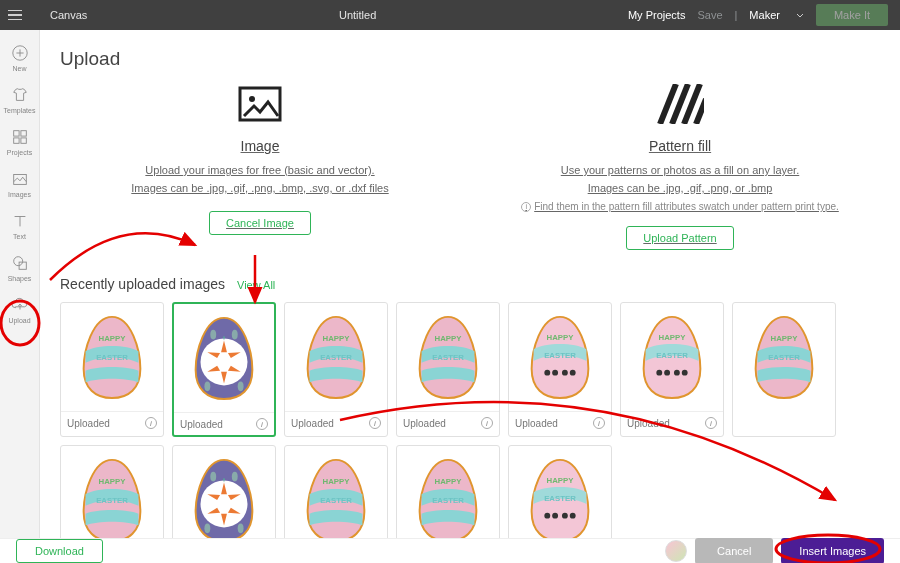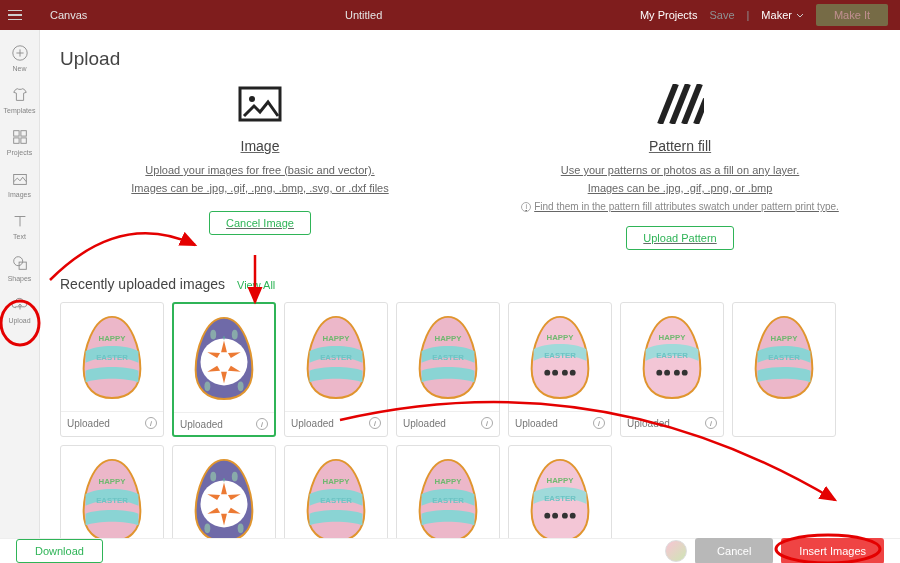--- a/index.html
+++ b/index.html
@@ -1,30 +1,30 @@
 <!DOCTYPE html>
 <html><head>
 <meta charset="utf-8">
 <style>
   * { box-sizing: border-box; margin: 0; padding: 0; font-family: -apple-system, BlinkMacSystemFont, "Segoe UI", Arial, sans-serif; }
   html, body { width: 900px; height: 563px; overflow: hidden; background: #fff; }
   .app { display: flex; flex-direction: column; width: 100%; height: 100%; }
 
   
-  .topbar { height: 30px; background: #7f1d1d; color: #fff; display: flex; align-items: center; font-size: 11px; }
+  .topbar { height: 30px; background: #404040; color: #fff; display: flex; align-items: center; font-size: 11px; }
   .tb-left { display: flex; align-items: center; gap: 10px; padding-left: 8px; }
   .hamburger { display: flex; flex-direction: column; gap: 3px; cursor: pointer; margin-right: 18px; }
   .hamburger span { display: block; width: 14px; height: 1.5px; background: #d0d0d0; }
   .tb-title { color: #e5e5e5; }
   .tb-center { flex: 1; text-align: center; color: #e5e5e5; }
   .tb-right { display: flex; align-items: center; gap: 12px; padding-right: 12px; }
   .tb-link { color: #fff; cursor: pointer; }
   .tb-save { color: #8e9193; }
   .tb-sep { color: #8e9193; }
-  .tb-machine { display: flex; align-items: center; gap: 4px; cursor: pointer; }
+  .tb-machine { display: flex; align-items: center; gap: 16px; cursor: pointer; }
   .tb-make { background: #6fb86f; color: #fff; opacity: .5; padding: 5px 18px; border-radius: 2px; font-size: 11px; }
 
   
   .body { flex: 1; display: flex; min-height: 0; }
   .sidebar { width: 40px; background: #f3f3f3; border-right: 1px solid #e3e3e3; padding-top: 8px; position: relative; }
   .sb-item { display: flex; flex-direction: column; align-items: center; gap: 3px; padding: 6px 0 8px; cursor: pointer; color: #777; }
   .sb-item svg { stroke: #8a8a8a; fill: none; }
   .sb-label { font-size: 7px; color: #858585; }
 
   .main { flex: 1; display: flex; flex-direction: column; overflow: hidden; position: relative; }
@@ -49,21 +49,21 @@
   .thumb svg { width: 70px; height: 90px; }
   .card-foot { border-top: 1px solid #eee; display: flex; align-items: center; justify-content: space-between; padding: 5px 6px; font-size: 10px; color: #777; }
   .info-ic { width: 12px; height: 12px; border: 1px solid #aaa; border-radius: 50%; display: inline-flex; align-items: center; justify-content: center; font-size: 8px; font-style: italic; color: #888; }
 
   
   .bottombar { height: 25px; display: flex; align-items: center; padding: 0 16px; background: #fff; border-top: 1px solid #eee; }
   .btn-dl { border: 1px solid #2fb457; color: #2fb457; background: #fff; padding: 5px 18px; border-radius: 3px; font-size: 11px; cursor: pointer; }
   .bottombar .spacer { flex: 1; }
   .avatar { width: 22px; height: 22px; border-radius: 50%; background: linear-gradient(135deg,#f8c4d4,#cde6b4); margin-right: 8px; border: 1px solid #ddd; }
   .btn-cancel { background: #b8b8b8; color: #fff; border: none; padding: 7px 22px; border-radius: 3px; font-size: 11px; margin-right: 8px; cursor: pointer; }
-  .btn-insert { background: #ef4444; color: #fff; border: none; padding: 7px 18px; border-radius: 3px; font-size: 11px; cursor: pointer; }
+  .btn-insert { background: #4c1d95; color: #fff; border: none; padding: 7px 18px; border-radius: 3px; font-size: 11px; cursor: pointer; }
 
   
   .annot { position: absolute; inset: 0; pointer-events: none; }
 </style>
 </head>
 <body>
 
 <div class="app">
 
   <div class="topbar">

